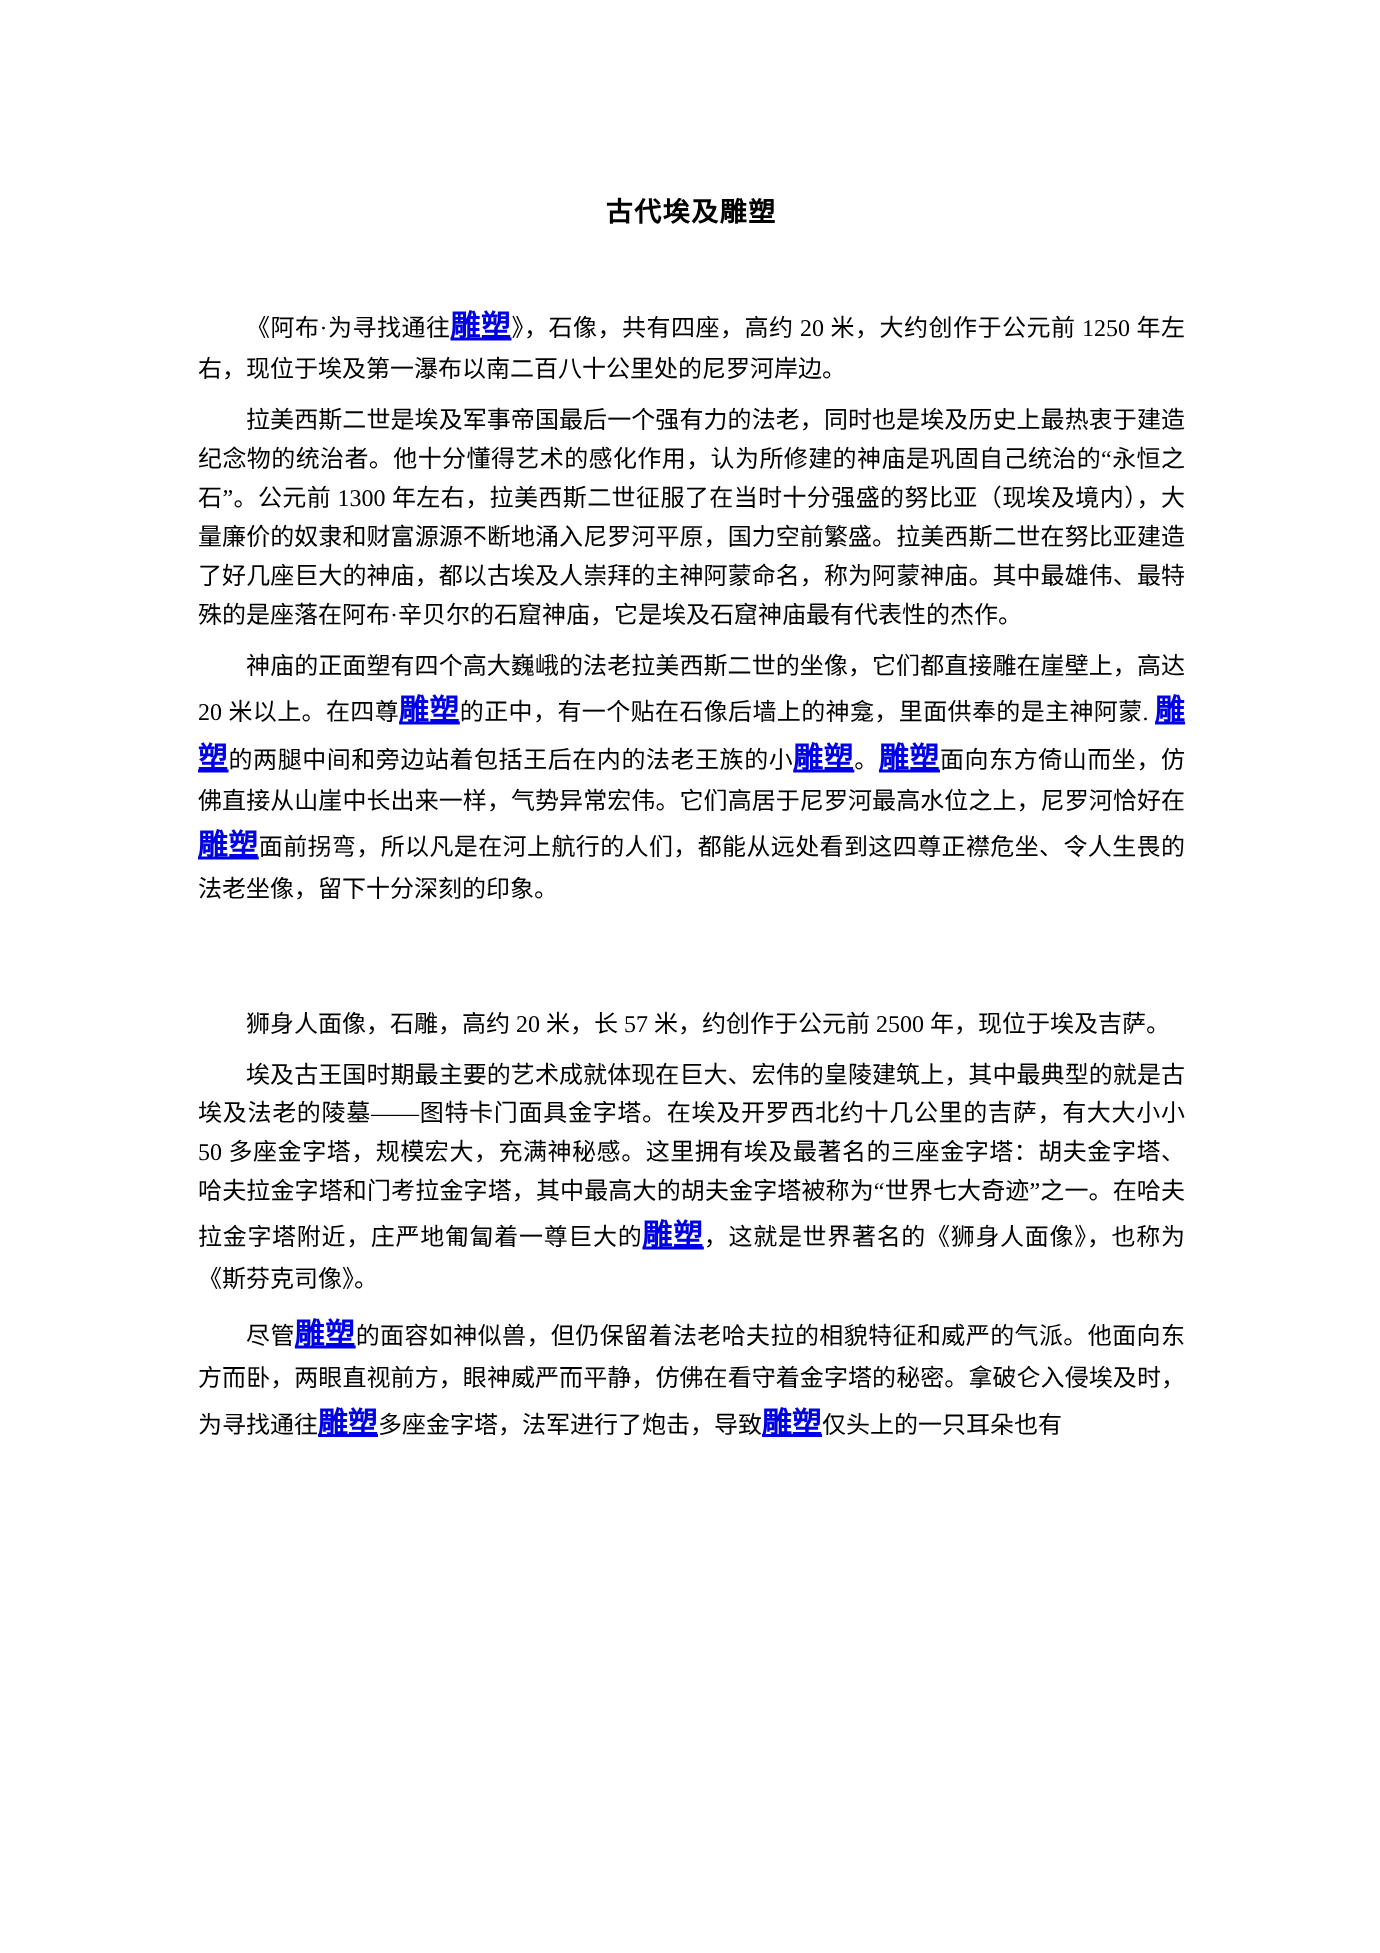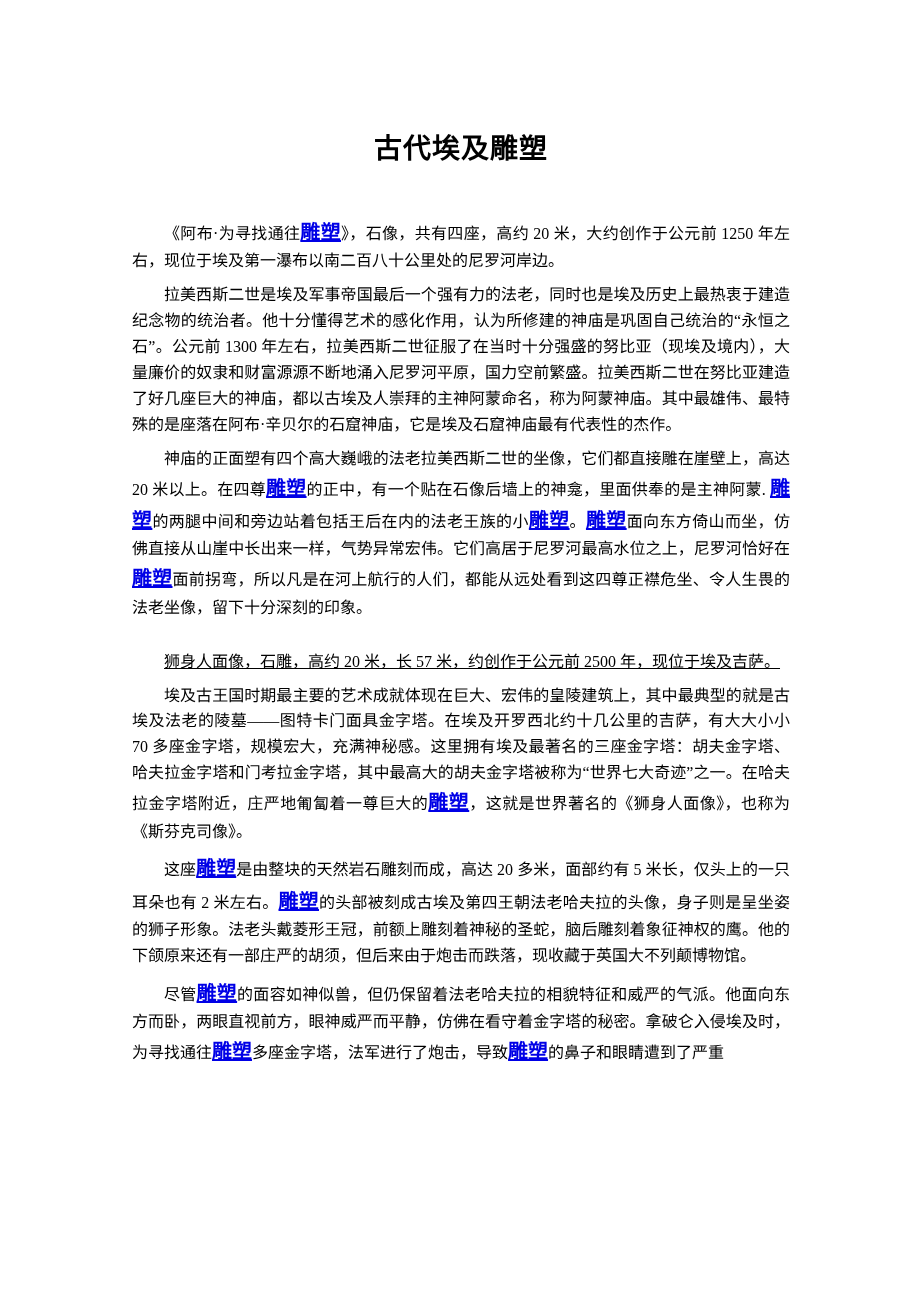--- a/index.html
+++ b/index.html
@@ -11,36 +11,35 @@
     width: 920px;
     min-height: 1302px;
     box-sizing: border-box;
     background: #ffffff;
     padding: 126px 130px 30px 132px;
     font-family: "Liberation Serif", "DejaVu Serif", serif;
     color: #000000;
     overflow: hidden;
   }
   h1.doc-title {
-    font-size: 28px;
+    font-size: 18px;
     font-weight: bold;
     text-align: center;
     margin: 0 0 50px 0;
     letter-spacing: 1px;
   }
   p.para {
     font-size: 16px;
     line-height: 1.62;
     text-align: justify;
     text-indent: 2em;
     margin: 0 0 8px 0;
   }
   p.para.gap-before {
-    margin-top: 28px;
-    text-decoration: underline;
+    margin-top: 64px;
   }
   a.doc-link {
     color: var(--link-color, #0000e6);
     font-weight: bold;
     font-size: 20px;
     text-decoration: underline;
     text-decoration-thickness: 2px;
     cursor: pointer;
     margin-top: 14px;
   }
@@ -48,17 +47,16 @@
 </head>
 <body>
 
 <div class="page">
   <h1 class="doc-title">古代埃及雕塑</h1>
   <div>
       <p class="para"><span>《阿布·为寻找通往</span><a href="#" class="doc-link">雕塑</a><span>》，石像，共有四座，高约 20 米，大约创作于公元前 1250 年左右，现位于埃及第一瀑布以南二百八十公里处的尼罗河岸边。</span></p>
       <p class="para"><span>拉美西斯二世是埃及军事帝国最后一个强有力的法老，同时也是埃及历史上最热衷于建造纪念物的统治者。他十分懂得艺术的感化作用，认为所修建的神庙是巩固自己统治的“永恒之石”。公元前 1300 年左右，拉美西斯二世征服了在当时十分强盛的努比亚（现埃及境内），大量廉价的奴隶和财富源源不断地涌入尼罗河平原，国力空前繁盛。拉美西斯二世在努比亚建造了好几座巨大的神庙，都以古埃及人崇拜的主神阿蒙命名，称为阿蒙神庙。其中最雄伟、最特殊的是座落在阿布·辛贝尔的石窟神庙，它是埃及石窟神庙最有代表性的杰作。</span></p>
       <p class="para"><span>神庙的正面塑有四个高大巍峨的法老拉美西斯二世的坐像，它们都直接雕在崖壁上，高达 20 米以上。在四尊</span><a href="#" class="doc-link">雕塑</a><span>的正中，有一个贴在石像后墙上的神龛，里面供奉的是主神阿蒙. </span><a href="#" class="doc-link">雕塑</a><span>的两腿中间和旁边站着包括王后在内的法老王族的小</span><a href="#" class="doc-link">雕塑</a><span>。</span><a href="#" class="doc-link">雕塑</a><span>面向东方倚山而坐，仿佛直接从山崖中长出来一样，气势异常宏伟。它们高居于尼罗河最高水位之上，尼罗河恰好在</span><a href="#" class="doc-link">雕塑</a><span>面前拐弯，所以凡是在河上航行的人们，都能从远处看到这四尊正襟危坐、令人生畏的法老坐像，留下十分深刻的印象。</span></p>
       <p class="para gap-before"><span>狮身人面像，石雕，高约 20 米，长 57 米，约创作于公元前 2500 年，现位于埃及吉萨。</span></p>
-      <p class="para"><span>埃及古王国时期最主要的艺术成就体现在巨大、宏伟的皇陵建筑上，其中最典型的就是古埃及法老的陵墓——图特卡门面具金字塔。在埃及开罗西北约十几公里的吉萨，有大大小小 70 多座金字塔，规模宏大，充满神秘感。这里拥有埃及最著名的三座金字塔：胡夫金字塔、哈夫拉金字塔和门考拉金字塔，其中最高大的胡夫金字塔被称为“世界七大奇迹”之一。在哈夫拉金字塔附近，庄严地匍匐着一尊巨大的</span><a href="#" class="doc-link">雕塑</a><span>，这就是世界著名的《狮身人面像》，也称为《斯芬克司像》。</span></p>
-      <p class="para"><span>这座</span><a href="#" class="doc-link">雕塑</a><span>是由整块的天然岩石雕刻而成，高达 20 多米，面部约有 5 米长，仅头上的一只耳朵也有 2 米左右。</span><a href="#" class="doc-link">雕塑</a><span>的头部被刻成古埃及第四王朝法老哈夫拉的头像，身子则是呈坐姿的狮子形象。法老头戴菱形王冠，前额上雕刻着神秘的圣蛇，脑后雕刻着象征神权的鹰。他的下颌原来还有一部庄严的胡须，但后来由于炮击而跌落，现收藏于英国大不列颠博物馆。</span></p>
-      <p class="para"><span>尽管</span><a href="#" class="doc-link">雕塑</a><span>的面容如神似兽，但仍保留着法老哈夫拉的相貌特征和威严的气派。他面向东方而卧，两眼直视前方，眼神威严而平静，仿佛在看守着金字塔的秘密。拿破仑入侵埃及时，为寻找通往</span><a href="#" class="doc-link">雕塑</a><span>多座金字塔，法军进行了炮击，导致</span><a href="#" class="doc-link">雕塑</a><span>的鼻子和眼睛遭到了严重</span></p>
+      <p class="para"><span>埃及古王国时期最主要的艺术成就体现在巨大、宏伟的皇陵建筑上，其中最典型的就是古埃及法老的陵墓——图特卡门面具金字塔。在埃及开罗西北约十几公里的吉萨，有大大小小 50 多座金字塔，规模宏大，充满神秘感。这里拥有埃及最著名的三座金字塔：胡夫金字塔、哈夫拉金字塔和门考拉金字塔，其中最高大的胡夫金字塔被称为“世界七大奇迹”之一。在哈夫拉金字塔附近，庄严地匍匐着一尊巨大的</span><a href="#" class="doc-link">雕塑</a><span>，这就是世界著名的《狮身人面像》，也称为《斯芬克司像》。</span></p>
+      <p class="para"><span>尽管</span><a href="#" class="doc-link">雕塑</a><span>的面容如神似兽，但仍保留着法老哈夫拉的相貌特征和威严的气派。他面向东方而卧，两眼直视前方，眼神威严而平静，仿佛在看守着金字塔的秘密。拿破仑入侵埃及时，为寻找通往</span><a href="#" class="doc-link">雕塑</a><span>多座金字塔，法军进行了炮击，导致</span><a href="#" class="doc-link">雕塑</a><span>仅头上的一只耳朵也有</span></p>
     </div>
 </div>
 
 </body></html>

